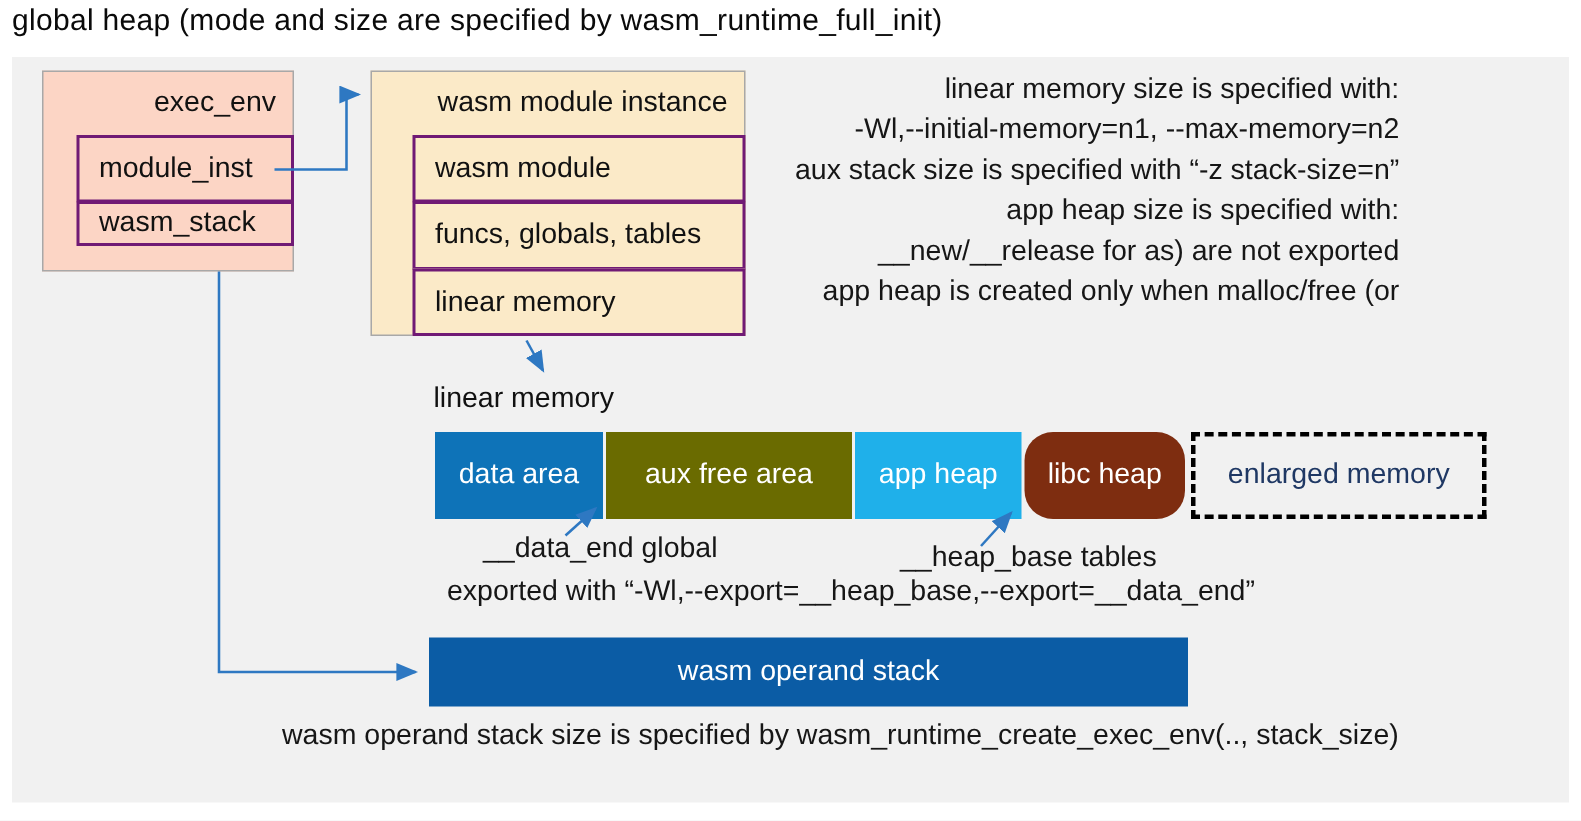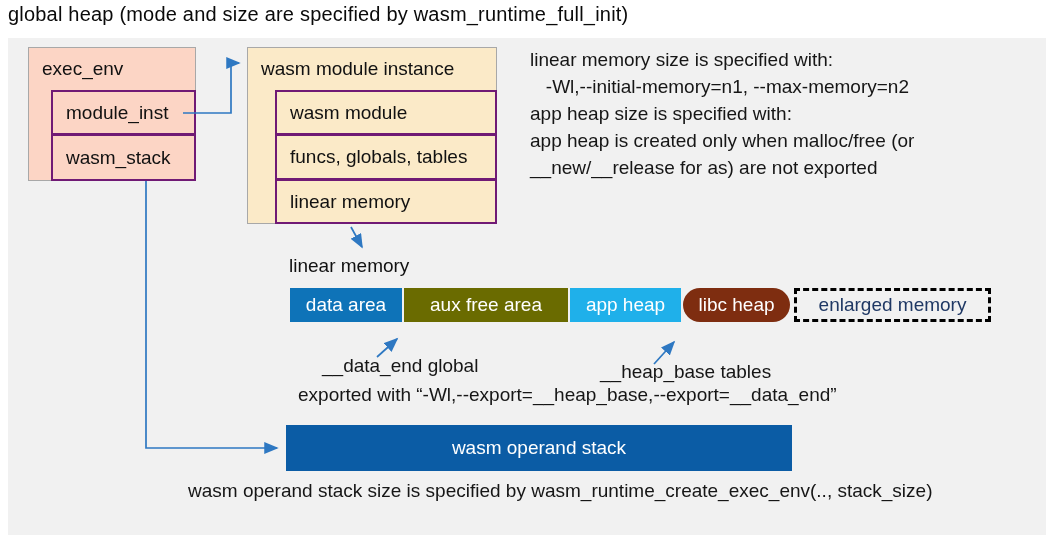--- a/index.html
+++ b/index.html
@@ -1,38 +1,38 @@
 <!DOCTYPE html>
 <html><head>
 <meta charset="utf-8">
 <style>
   html,body{margin:0;padding:0;}
   body{
     width:1054px;height:547px;position:relative;background:#ffffff;
     font-family:"Liberation Sans", sans-serif;color:#111;overflow:hidden;
   }
-  .abs{position:absolute;}
+  .abs{position:absolute;text-align:right;}
   #page-title{left:8px;top:3px;font-size:20px;letter-spacing:.2px;color:#0a0a0a;}
   #panel{left:8px;top:38px;width:1038px;height:497px;background:#f1f1f1;}
 
   
   .struct-box{border:1px solid #a8a8a8;box-sizing:border-box;}
   .exec-fill{background:#fcd5c5;}
   .inst-fill{background:#fbeac8;}
   .box-header{font-size:19px;padding:10px 11px 0 13px;white-space:nowrap;}
   .struct-row{border:2px solid #701a75;box-sizing:border-box;font-size:19px;
     display:flex;align-items:center;padding-left:13px;white-space:nowrap;}
 
   
   .note-line{font-size:19px;line-height:27px;white-space:pre;color:#161616;}
   #notes-right{left:530px;top:46px;}
 
   
   #linear-memory-label{left:289px;top:255px;font-size:19px;}
-  .mem-seg{top:288px;height:34px;display:flex;align-items:center;justify-content:center;
+  .mem-seg{top:288px;height:58px;display:flex;align-items:center;justify-content:center;
     color:#ffffff;font-size:19px;box-sizing:border-box;white-space:nowrap;}
   #seg-enlarged{border:3px dashed #000;color:#1f3864;background:transparent;}
 
   .annot{font-size:19px;white-space:pre;color:#161616;}
   #annot-data-end{left:322px;top:355px;}
   #annot-heap-base{left:600px;top:361px;}
   #annot-exported{left:298px;top:384px;}
 
   
   #operand-stack-bar{left:286px;top:425px;width:506px;height:46px;background:#0b5ca5;
@@ -45,35 +45,36 @@
 <body>
 
 <div class="abs" id="page-title">global heap (mode and size are specified by wasm_runtime_full_init)</div>
 
 <div class="abs" id="panel"></div>
 
 <div class="abs struct-box exec-fill" style="left:28px;top:47px;width:168px;height:134px;">
   <div class="box-header">exec_env</div>
 </div>
 <div class="abs struct-row exec-fill" style="left:51px;top:90px;width:145px;height:45px;">module_inst</div>
-<div class="abs struct-row exec-fill" style="left:51px;top:134px;width:145px;height:47px;">wasm_stack</div>
+<div class="abs struct-row exec-fill" style="left:51px;top:134px;width:145px;height:30px;">wasm_stack</div>
 
 <div class="abs struct-box inst-fill" style="left:247px;top:47px;width:250px;height:177px;">
   <div class="box-header">wasm module instance</div>
 </div>
 <div class="abs struct-row inst-fill" style="left:275px;top:90px;width:222px;height:45px;">wasm module</div>
 <div class="abs struct-row inst-fill" style="left:275px;top:134px;width:222px;height:46px;">funcs, globals, tables</div>
 <div class="abs struct-row inst-fill" style="left:275px;top:179px;width:222px;height:45px;">linear memory</div>
 
 <div class="abs" id="notes-right">
   <div class="note-line">linear memory size is specified with:</div>
   <div class="note-line">   -Wl,--initial-memory=n1, --max-memory=n2</div>
+  <div class="note-line">aux stack size is specified with “-z stack-size=n”</div>
   <div class="note-line">app heap size is specified with:</div>
+  <div class="note-line">__new/__release for as) are not exported</div>
   <div class="note-line">app heap is created only when malloc/free (or</div>
-  <div class="note-line">__new/__release for as) are not exported</div>
 </div>
 
 <div class="abs" id="linear-memory-label">linear memory</div>
 
 <div class="abs mem-seg" style="left: 290px; width: 112px; background: rgb(14, 115, 184);">data area</div>
 <div class="abs mem-seg" style="left: 404px; width: 164px; background: rgb(106, 107, 0);">aux free area</div>
 <div class="abs mem-seg" style="left: 570px; width: 111px; background: rgb(31, 176, 234);">app heap</div>
 <div class="abs mem-seg" style="left: 683px; width: 107px; background: rgb(126, 45, 16); border-radius: 19px;">libc heap</div>
 <div class="abs mem-seg" id="seg-enlarged" style="left:794px;width:197px;">enlarged memory</div>
 

